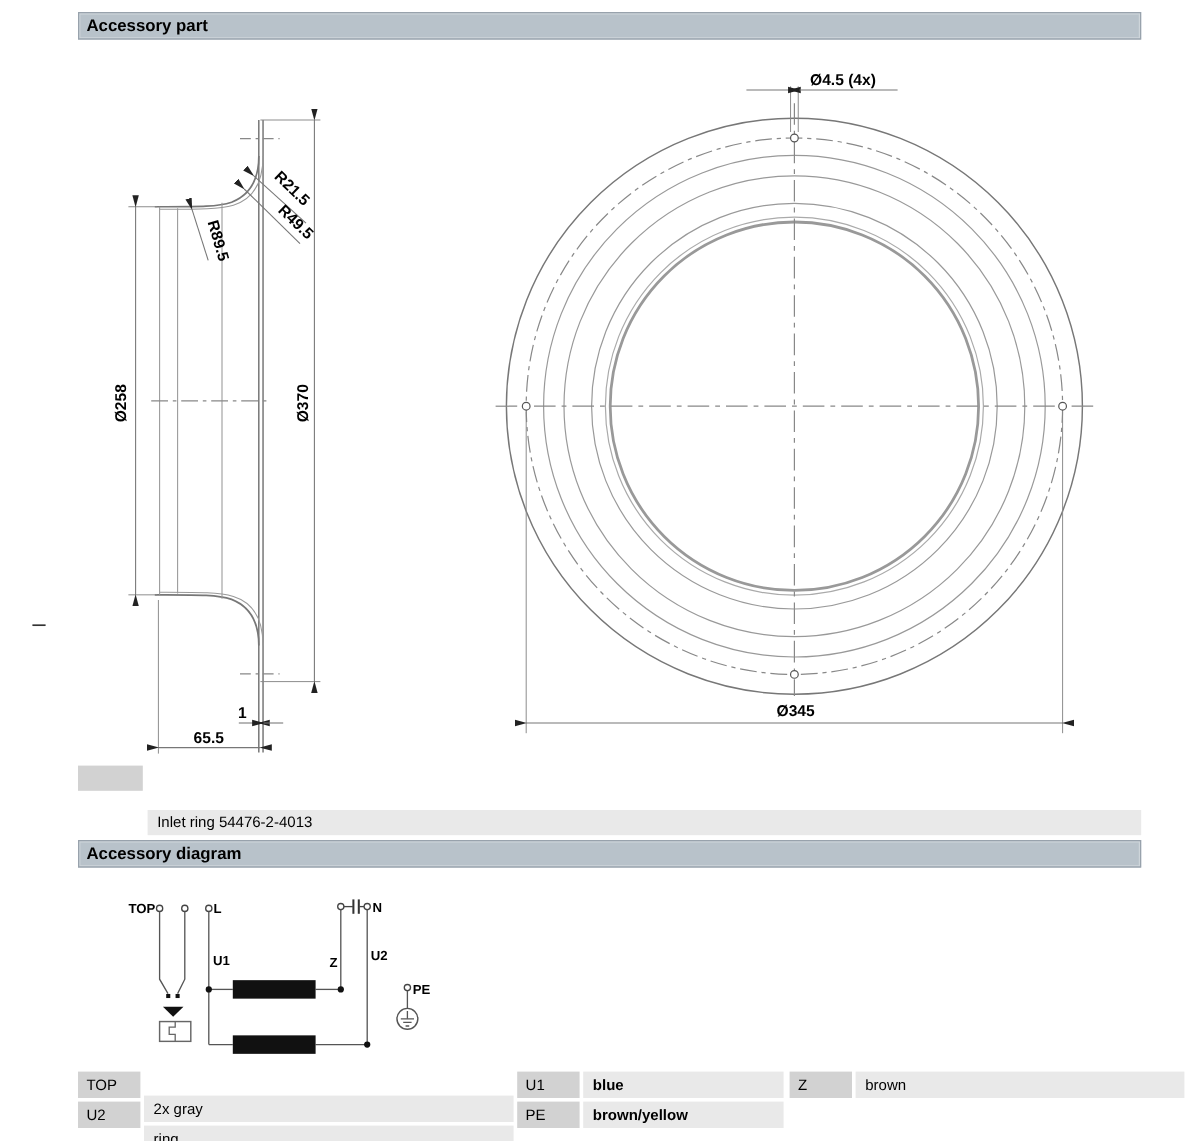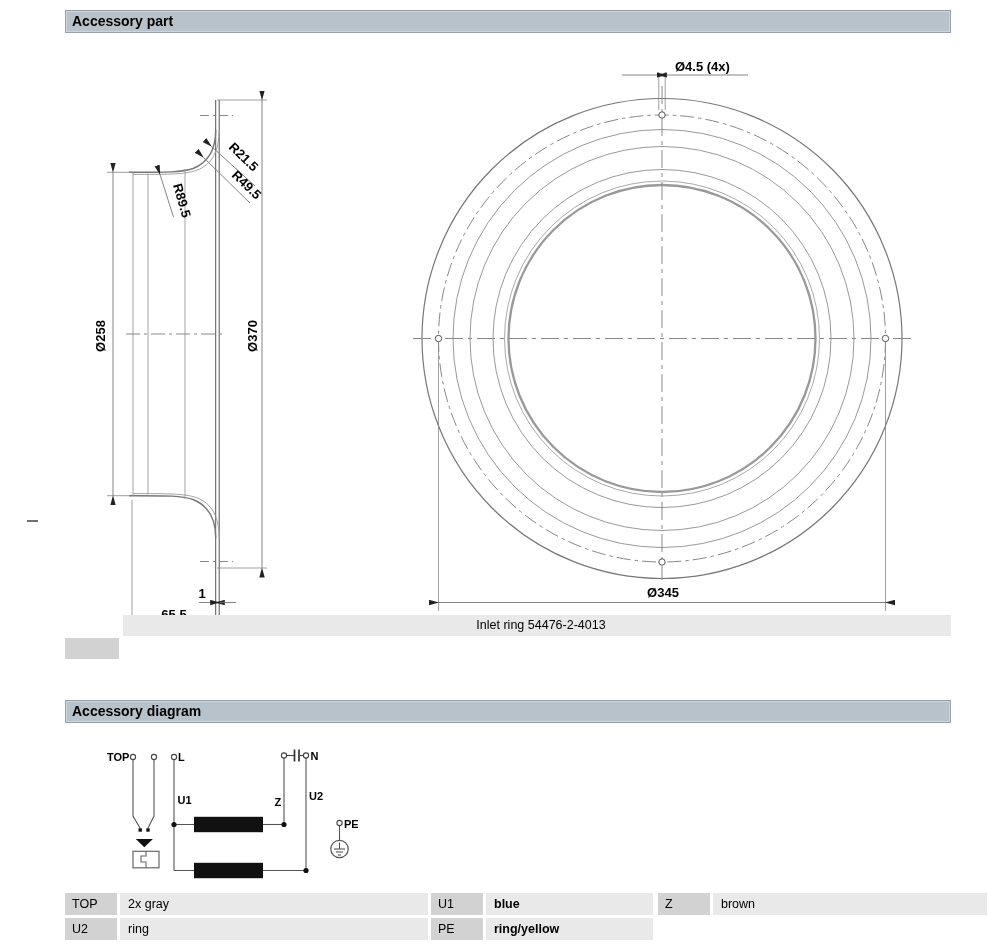--- a/index.html
+++ b/index.html
@@ -2,27 +2,27 @@
 <html><head>
 <meta charset="utf-8">
 <style>
   html,body{margin:0;padding:0;background:#fff;}
   .page{position:relative;width:1000px;height:951px;background:#fff;overflow:hidden;
         font-family:"Liberation Sans",sans-serif;color:#000;border-radius:31px;}
   .bar{position:absolute;left:65px;width:886px;height:23px;background:#b8c2ca;
        border:1px solid #98a2ac;box-shadow:inset 0 0 0 1px #ced5da;box-sizing:border-box;
        font-weight:bold;font-size:14px;line-height:20px;padding-left:6px;}
   .cap-dark{position:absolute;left:65px;top:638px;width:54px;height:21px;background:#d2d2d2;}
-  .cap-light{position:absolute;left:123px;top:615px;width:828px;height:21px;background:#e9e9e9;
-             font-size:12.5px;line-height:21px;padding-left:8px;box-sizing:border-box;text-align:center;}
+  .cap-light{position:absolute;left:123px;top:675px;width:828px;height:21px;background:#e9e9e9;
+             font-size:12.5px;line-height:21px;padding-left:8px;box-sizing:border-box;}
   .cell{position:absolute;height:22px;font-size:12.5px;line-height:22px;box-sizing:border-box;}
   .key{background:#d2d2d2;padding-left:7px;width:52px;}
   .val{background:#e9e9e9;padding-left:8px;}
   .r1{top:893px;} .r2{top:918px;}
-  .c1k{left:65px;} .c1v{left:120px;width:308px;}
+  .c1k{left:65px;} .c1v{left:120px;width:308px;margin-top:20px;}
   .c2k{left:431px;} .c2v{left:486px;width:167px;font-weight:bold;}
   .c3k{left:658px;} .c3v{left:713px;width:274px;}
   svg.draw{position:absolute;left:0;top:0;}
   svg text{font-family:"Liberation Sans",sans-serif;fill:#000;}
   .dim{font-size:13px;font-weight:bold;}
   .term{font-size:11px;font-weight:bold;}
 </style>
 </head>
 <body>
 
@@ -190,15 +190,15 @@
 
   <div class="cell key r1 c1k">TOP</div>
   <div class="cell val r1 c1v">2x gray</div>
   <div class="cell key r1 c2k">U1</div>
   <div class="cell val r1 c2v">blue</div>
   <div class="cell key r1 c3k">Z</div>
   <div class="cell val r1 c3v">brown</div>
   <div class="cell key r2 c1k">U2</div>
   <div class="cell val r2 c1v">ring</div>
   <div class="cell key r2 c2k">PE</div>
-  <div class="cell val r2 c2v">ring/yellow</div>
+  <div class="cell val r2 c2v">brown/yellow</div>
 
 </div>
 
 </body></html>

